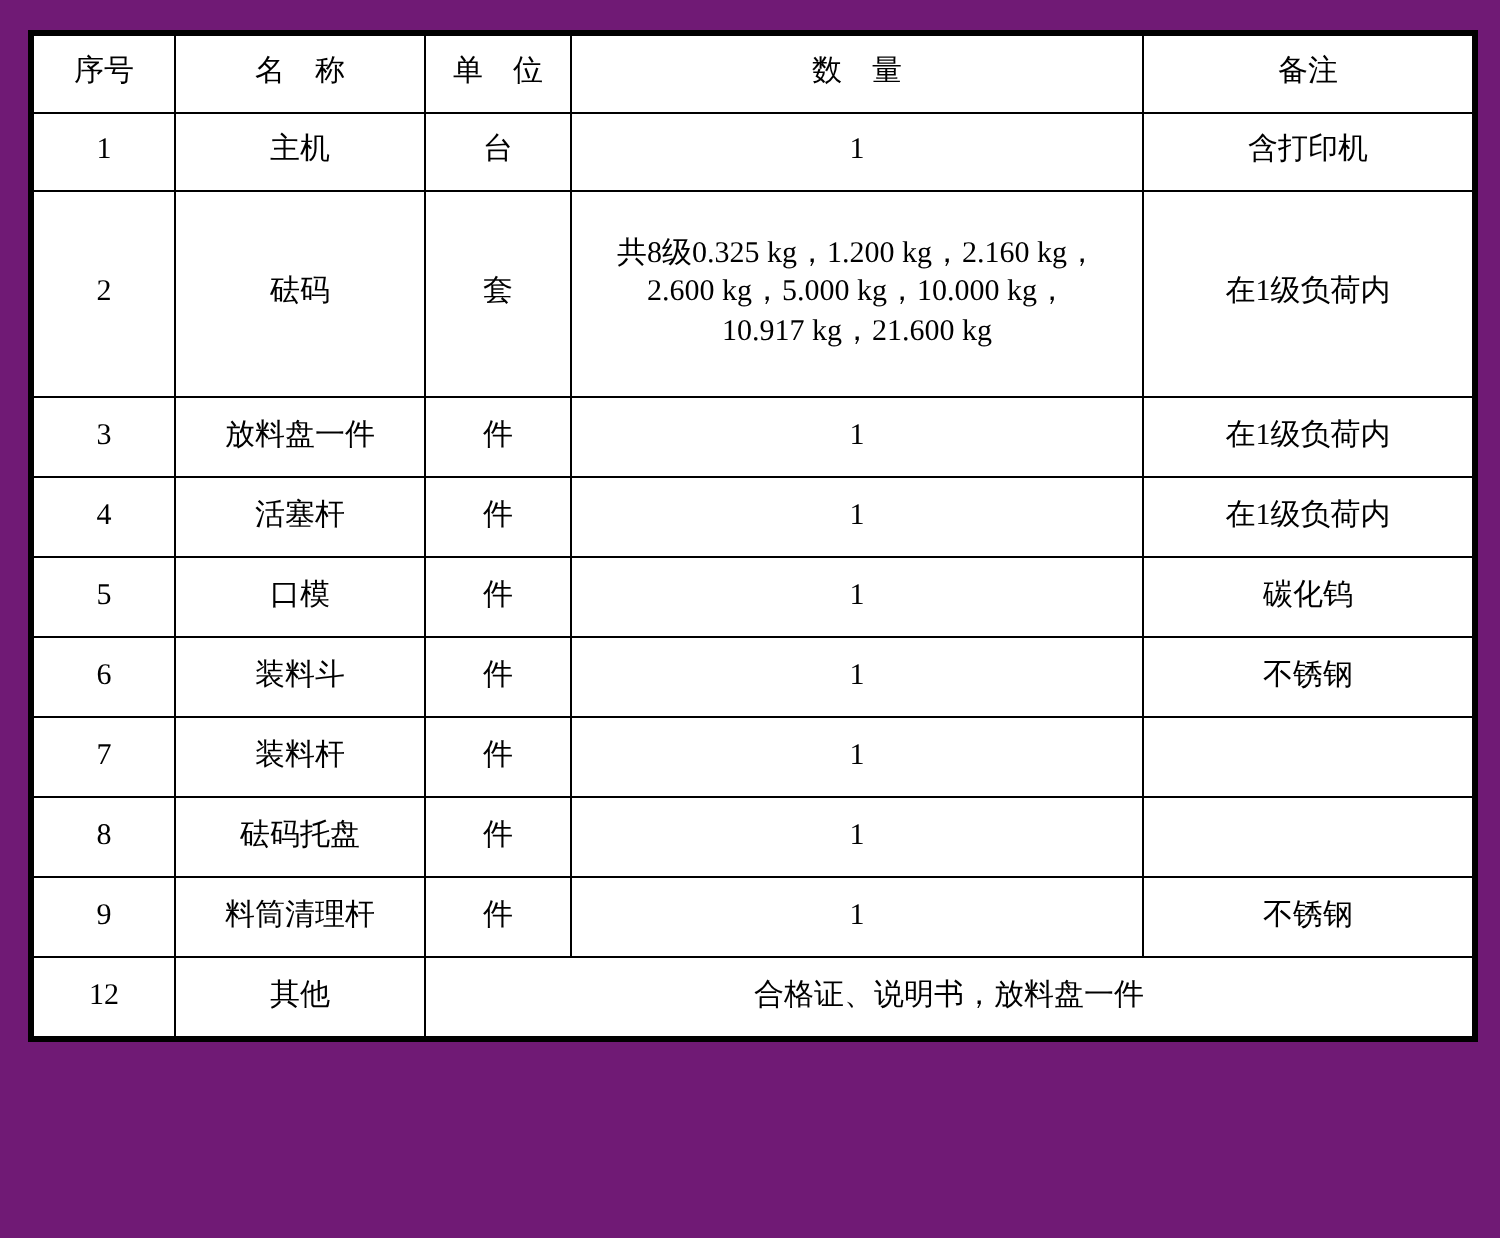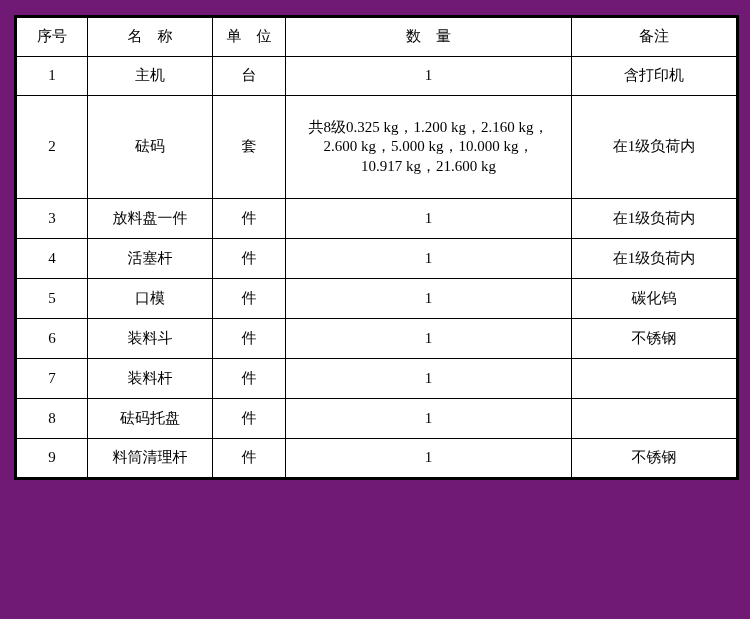--- a/index.html
+++ b/index.html
@@ -140,15 +140,20 @@
       <tr class="r-std">
         <td>9</td>
         <td>料筒清理杆</td>
         <td>件</td>
         <td>1</td>
         <td>不锈钢</td>
       </tr>
 
 
 
+      <tr class="r-last">
+        <td>12</td>
+        <td>其他</td>
+        <td colspan="3">合格证、说明书，放料盘一件</td>
+      </tr>
     </tbody>
   </table>
 </div>
 
 </body></html>

